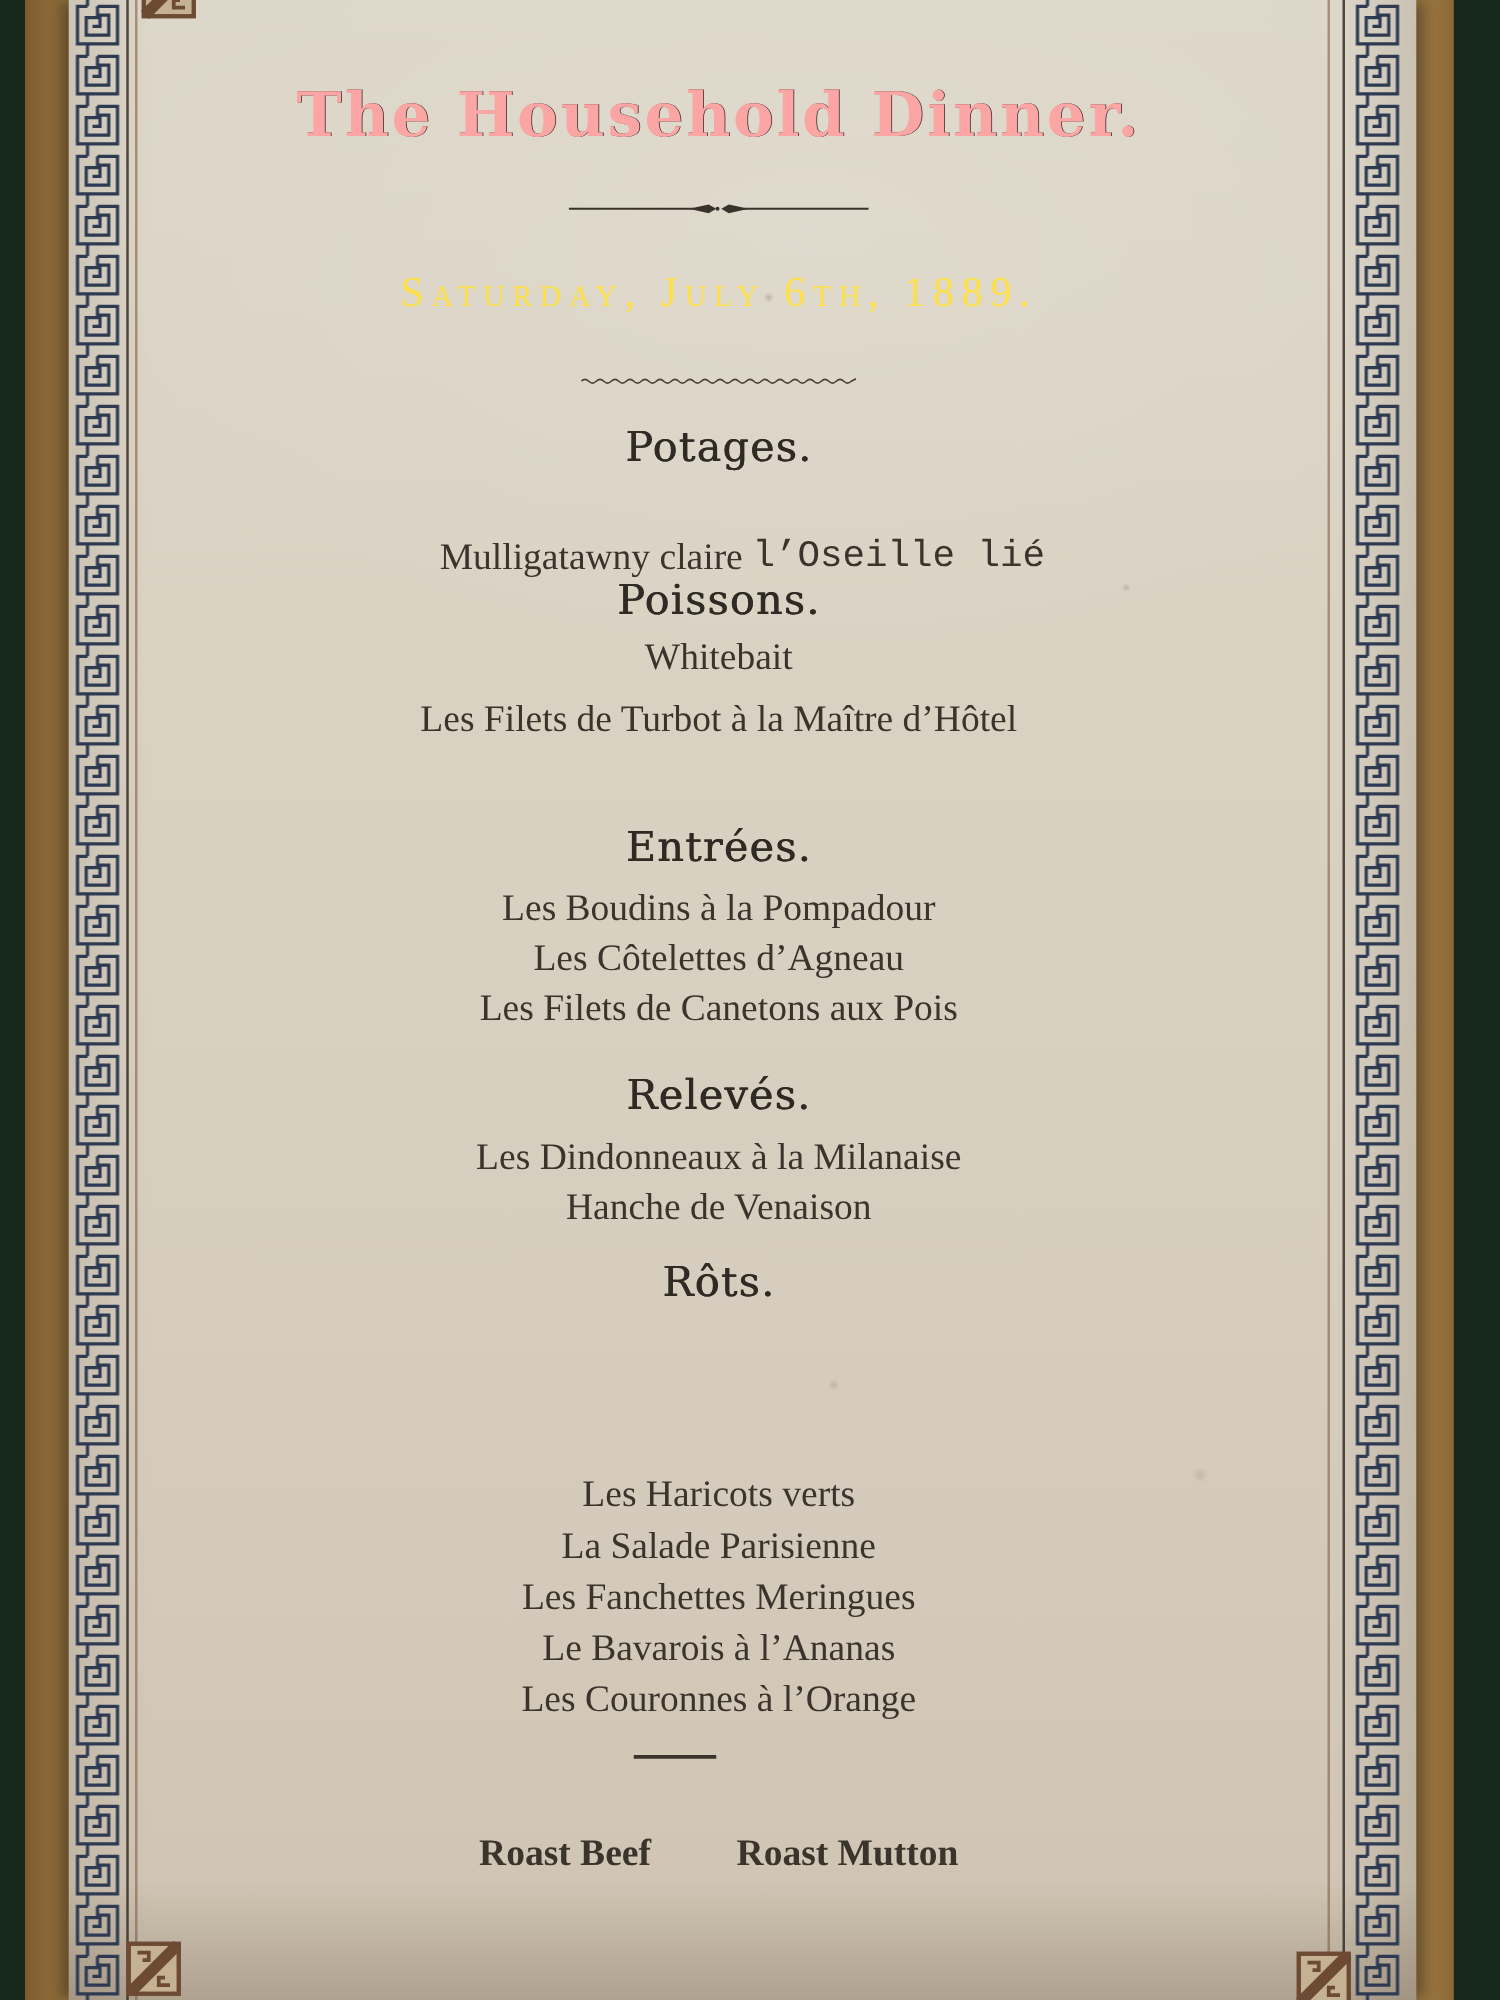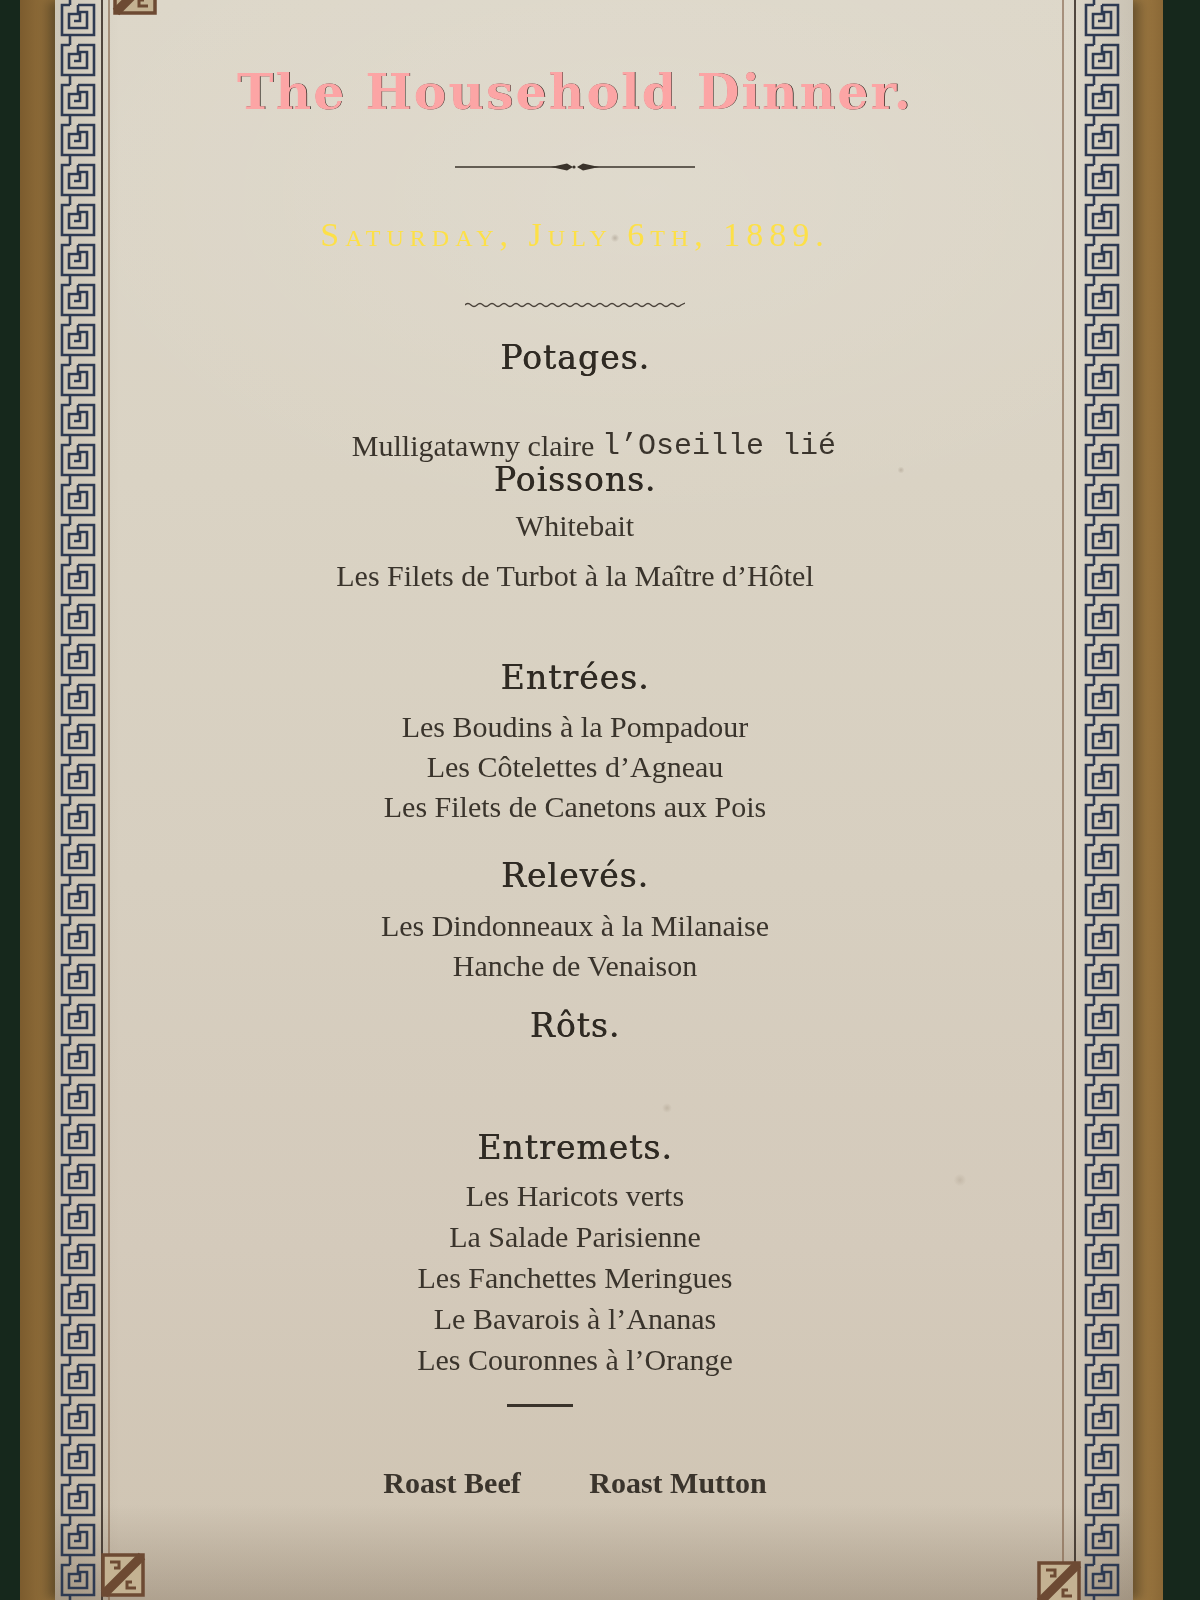--- a/index.html
+++ b/index.html
@@ -153,21 +153,20 @@
   <div class="line item" style="top:706px;">Les Boudins à la Pompadour</div>
   <div class="line item" style="top:746px;">Les Côtelettes d’Agneau</div>
   <div class="line item" style="top:786px;">Les Filets de Canetons aux Pois</div>
 
   <div class="line heading" style="top:856px;">Relevés.</div>
   <div class="line item" style="top:905px;">Les Dindonneaux à la Milanaise</div>
   <div class="line item" style="top:945px;">Hanche de Venaison</div>
 
   <div class="line heading" style="top:1006px;">Rôts.</div>
 
-  <div class="line heading" style="top:1128px;">Entremets.</div>
   <div class="line item" style="top:1175px;">Les Haricots verts</div>
   <div class="line item" style="top:1216px;">La Salade Parisienne</div>
   <div class="line item" style="top:1257px;">Les Fanchettes Meringues</div>
   <div class="line item" style="top:1298px;">Le Bavarois à l’Ananas</div>
   <div class="line item" style="top:1339px;">Les Couronnes à l’Orange</div>
 
   <div style="position:absolute; left:507px; top:1404px; width:66px; height:3px; background:#3a332b;"></div>
   <div class="line item" style="top:1421px; height:42px;">
     <span class="pair" style="left:332px; font-weight:bold;">Roast Beef</span>
     <span class="pair" style="left:558px; font-weight:bold;">Roast Mutton</span>

